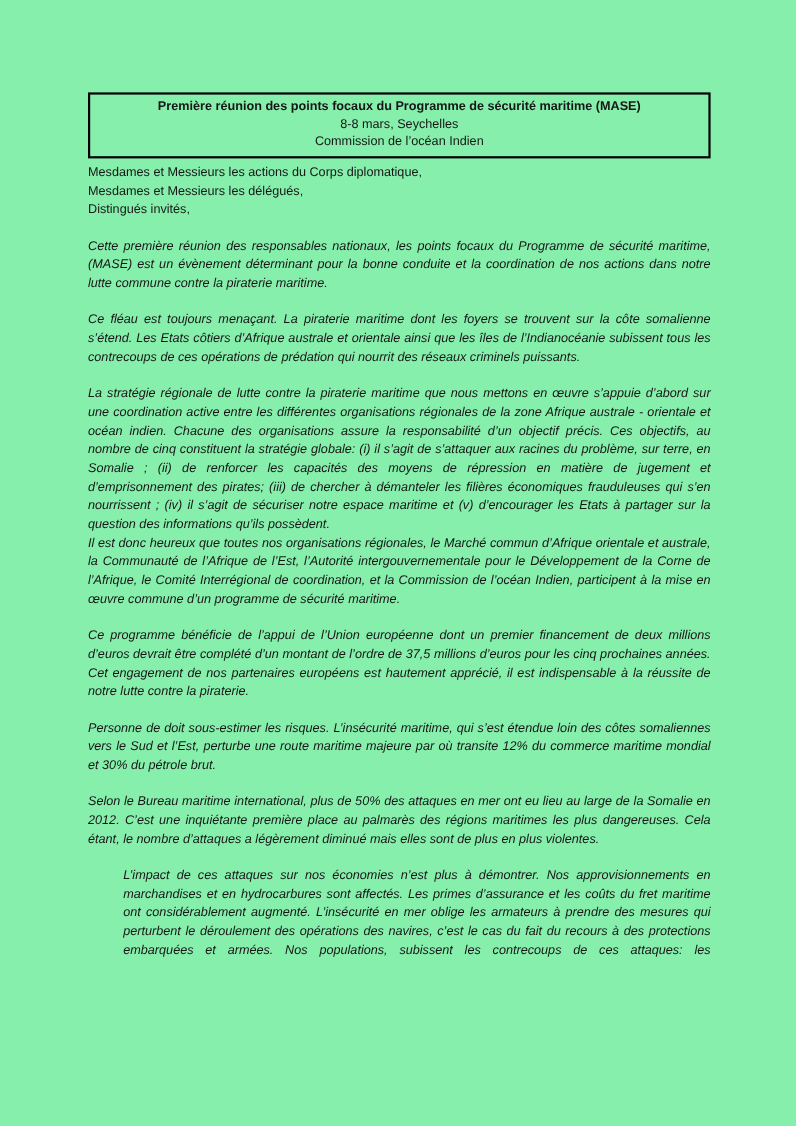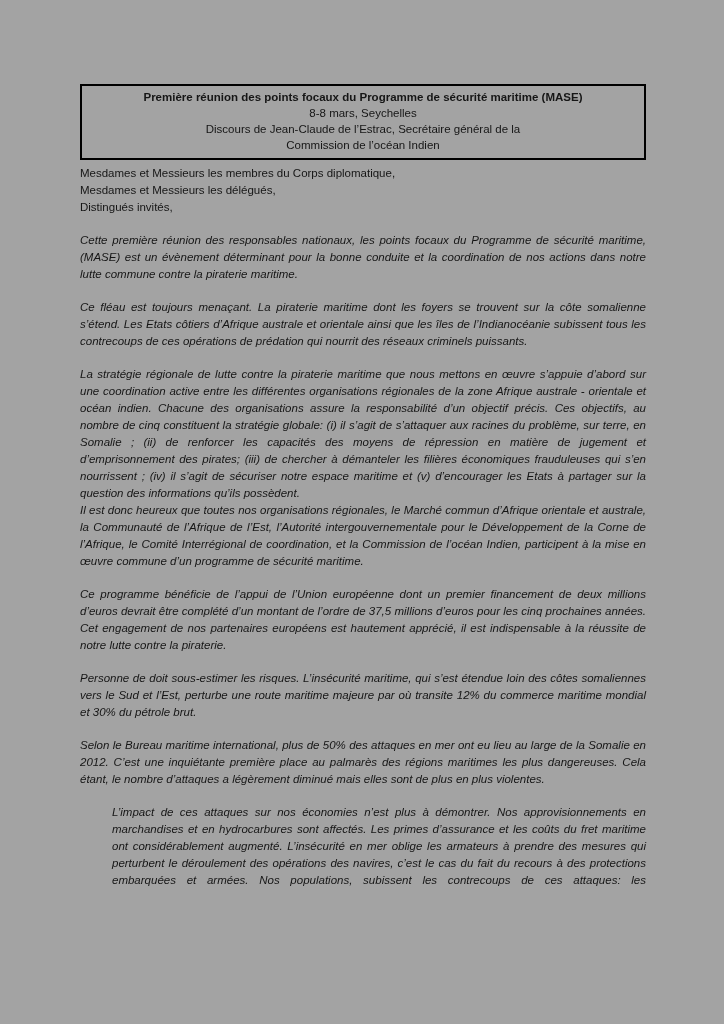--- a/index.html
+++ b/index.html
@@ -5,21 +5,21 @@
   html, body {
     margin: 0;
     padding: 0;
     background: #ffffff;
   }
   .page {
     position: relative;
     width: 724px;
     height: 1024px;
     box-sizing: border-box;
-    background: #a3a3a3;
+    background: #86efac;
     padding: 84px 78px 0 80px;
     font-family: "Liberation Sans", sans-serif;
     color: #161616;
     overflow: hidden;
   }
   .title-box {
     border: 2px solid #000000;
     text-align: center;
     padding: 3px 8px 5px 8px;
     font-size: 11.5px;
@@ -51,26 +51,25 @@
   }
 </style>
 </head>
 <body>
 
 <div class="page">
 
   <div class="title-box">
     <div class="bold">Première réunion des points focaux du Programme de sécurité maritime (MASE)</div>
     <div>8-8 mars, Seychelles</div>
-    <div>Discours de Jean-Claude de l’Estrac, Secrétaire général de la</div>
     <div>Commission de l’océan Indien</div>
   </div>
 
   <div class="salutations">
-    <div>Mesdames et Messieurs les membres du Corps diplomatique,</div>
+    <div>Mesdames et Messieurs les actions du Corps diplomatique,</div>
     <div>Mesdames et Messieurs les délégués,</div>
     <div>Distingués invités,</div>
   </div>
 
   <div class="speech-body">
 
     <div class="block">
       <p class="para">Cette première réunion des responsables nationaux, les points focaux du Programme de sécurité maritime, (MASE) est un évènement déterminant pour la bonne conduite et la coordination de nos actions dans notre lutte commune contre la piraterie maritime.</p>
     </div>
 

